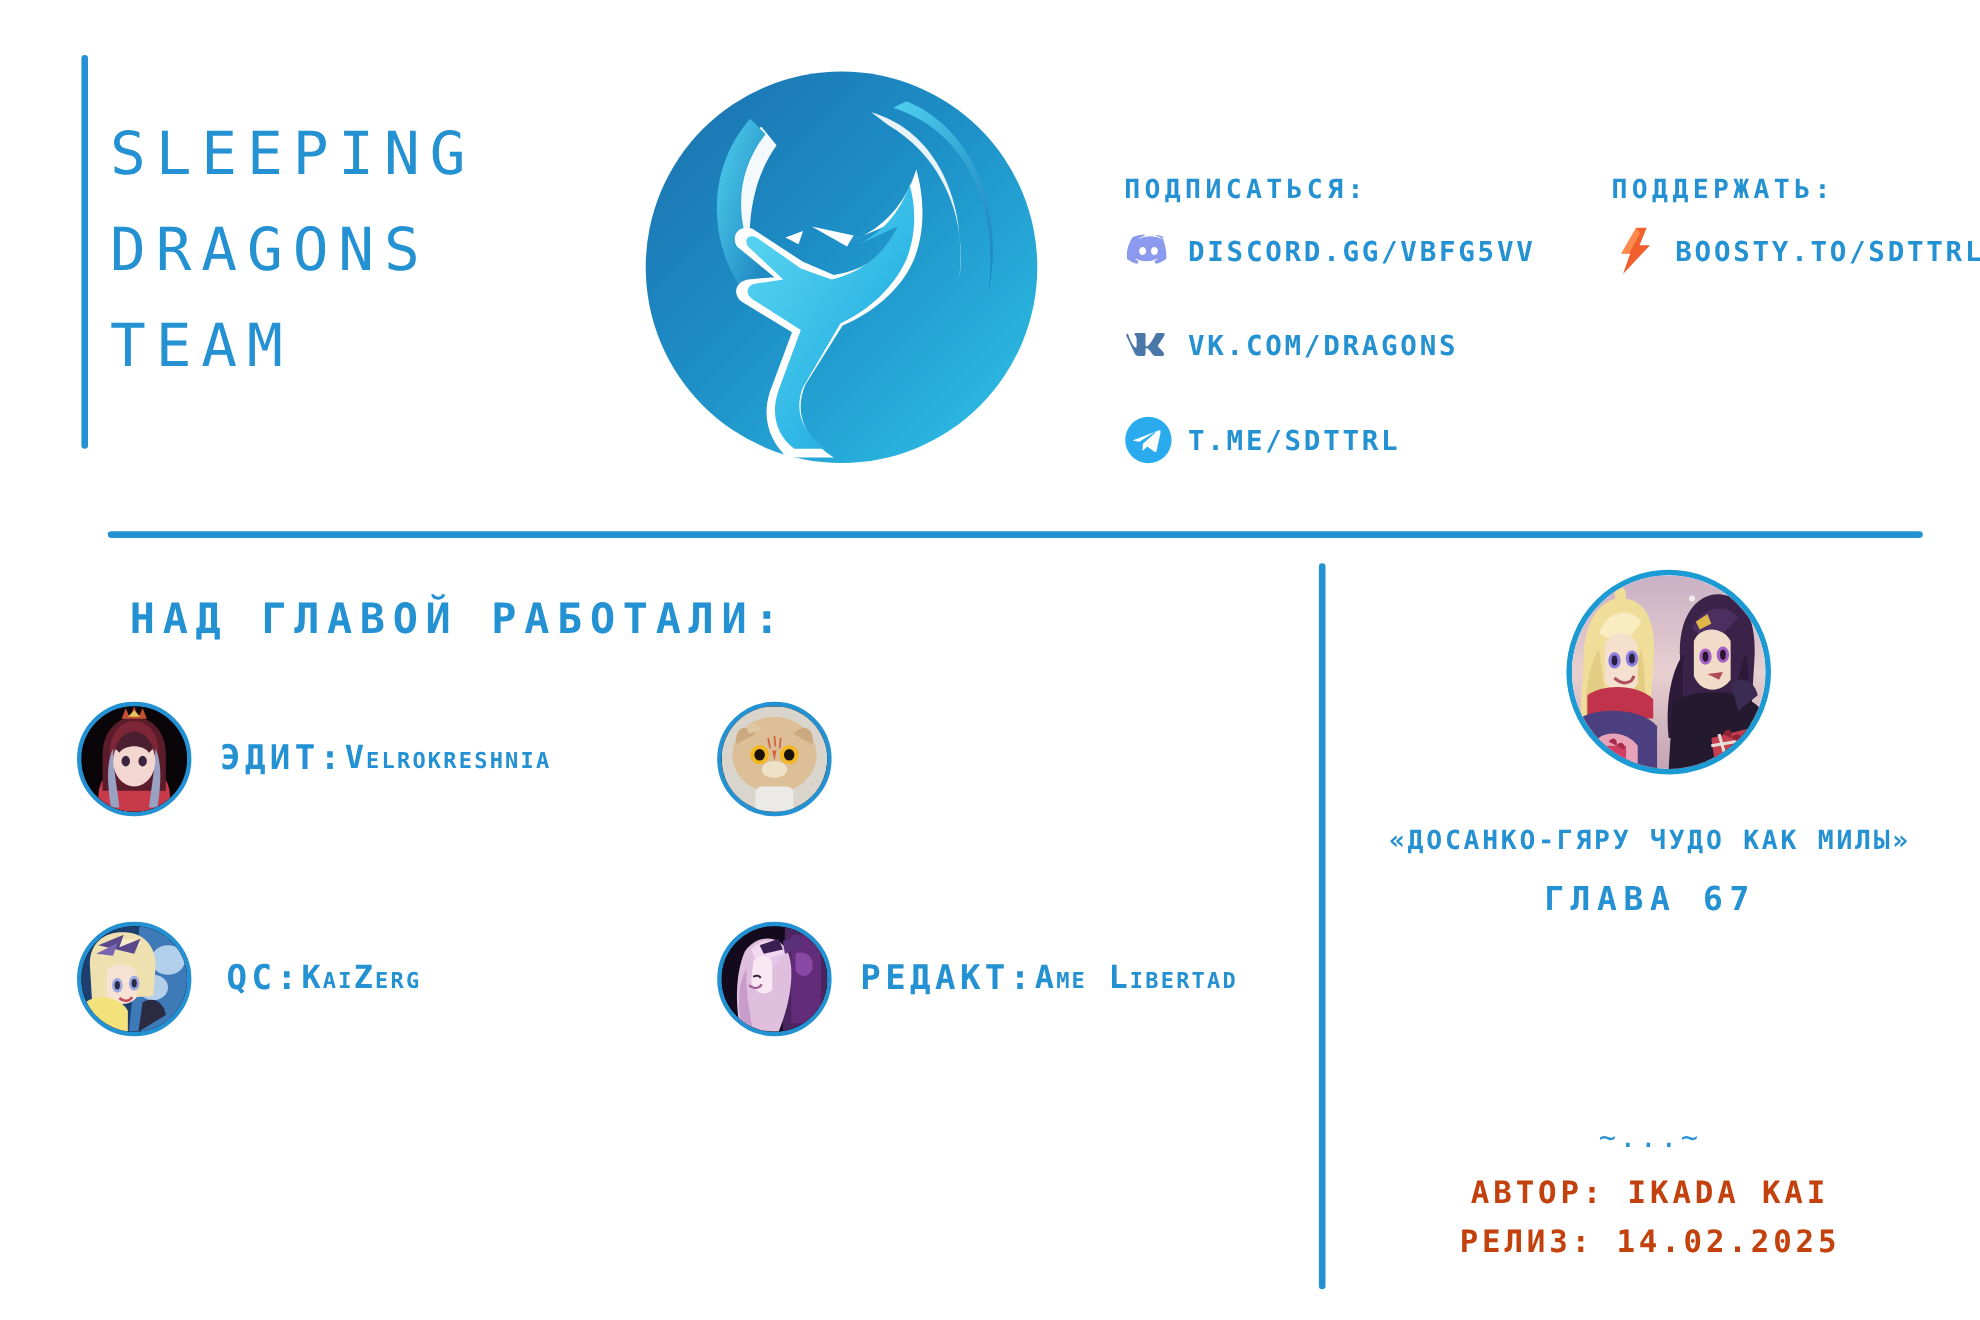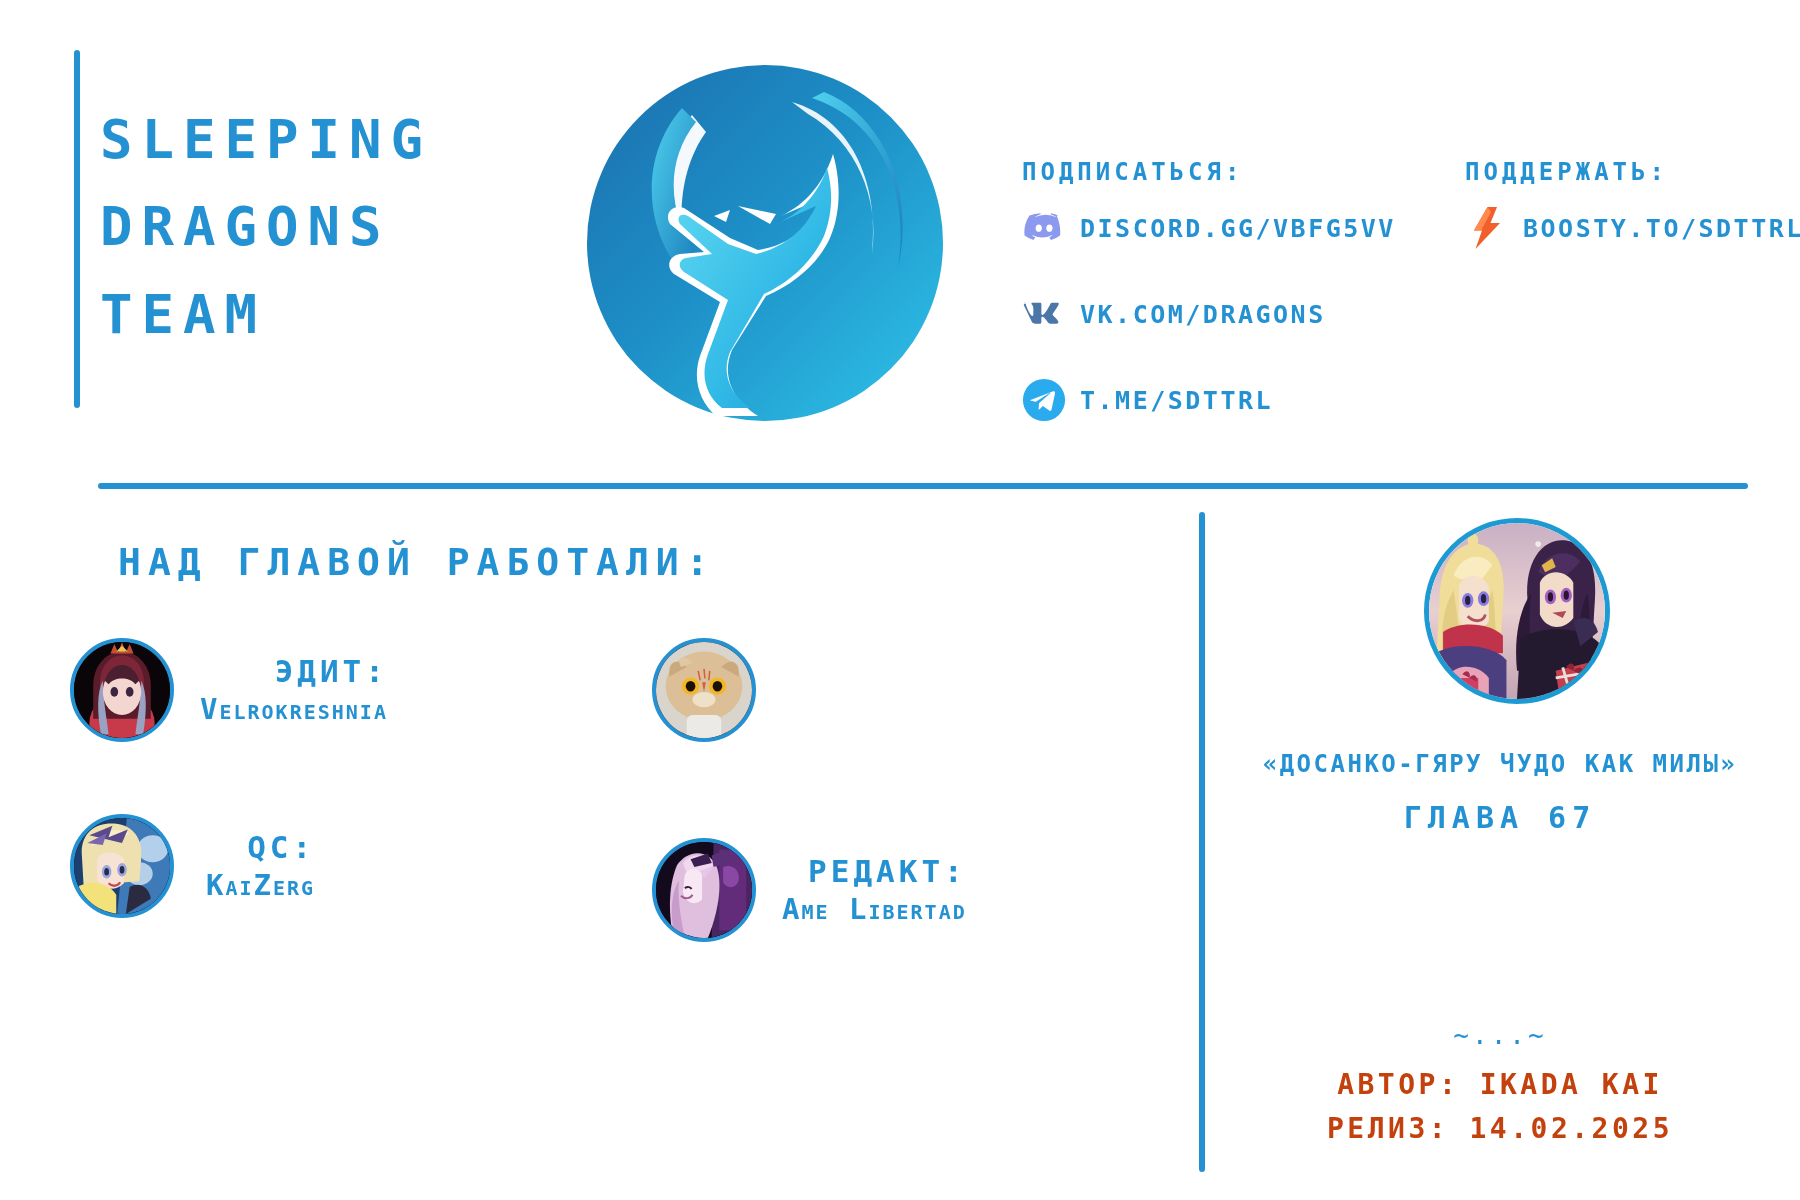--- a/index.html
+++ b/index.html
@@ -16,21 +16,21 @@
     position: absolute; left: 74px; top: 50px;
     width: 6px; height: 358px;
     background: #2491d3; border-radius: 3px;
   }
   .title-block {
     position: absolute; left: 100px; top: 96px;
     width: 420px;
   }
   .title-line {
     font-family: "DejaVu Sans Mono", "Liberation Mono", monospace;
-    font-size: 54px; font-weight: 700; letter-spacing: 9px;
+    font-size: 54px; font-weight: 400; letter-spacing: 9px;
     color: #2491d3; line-height: 1.62; white-space: nowrap;
   }
 
   
   .logo {
     position: absolute; left: 580px; top: 58px;
     width: 370px; height: 370px;
   }
   .logo svg { width: 100%; height: 100%; display: block; }
 
@@ -71,33 +71,33 @@
   }
   .credit {
     position: absolute; display: flex; align-items: center; gap: 26px;
   }
   .credit .ava {
     width: 104px; height: 104px; flex: 0 0 104px;
     border-radius: 50%; border: 4px solid #2491d3;
     overflow: hidden; position: relative; background: #111;
   }
   .credit .ava svg { position: absolute; inset: 0; width: 100%; height: 100%; }
-  .credit .txt { display: flex; flex-direction: column; text-align: right; }
+  .credit .txt { display: flex; flex-direction: row; }
   .role {
     font-size: 31px; font-weight: 700; letter-spacing: 4px;
     color: #2491d3; line-height: 1.28; white-space: nowrap;
   }
   .person {
     font-size: 29px; font-weight: 700; letter-spacing: 2px;
     color: #2491d3; line-height: 1.28; white-space: nowrap;
     font-variant: small-caps;
   }
   .c0 { left: 70px;  top: 638px; }
   .c1 { left: 652px; top: 638px; }
-  .c2 { left: 70px;  top: 814px; gap: 32px; }
+  .c2 { left: 70px;  top: 838px; gap: 32px; }
   .c3 { left: 652px; top: 838px; }
 
   
   .rvbar {
     position: absolute; left: 1199px; top: 512px;
     width: 6px; height: 660px;
     background: #2491d3; border-radius: 3px;
   }
   .cover {
     position: absolute; left: 1424px; top: 518px;

